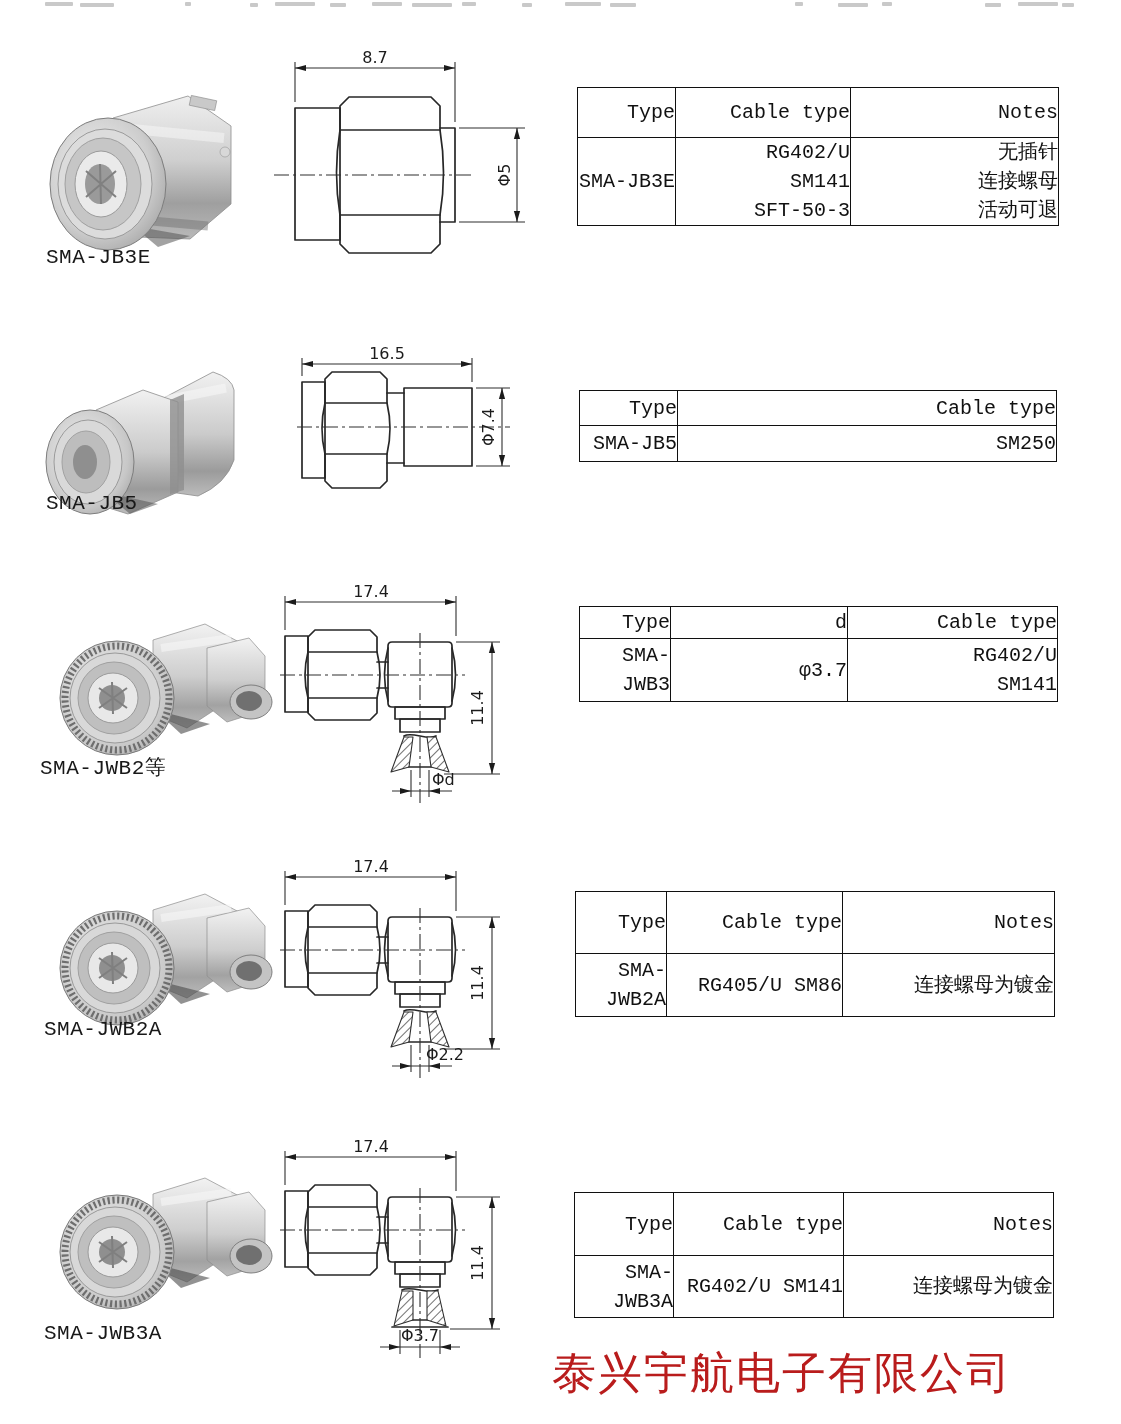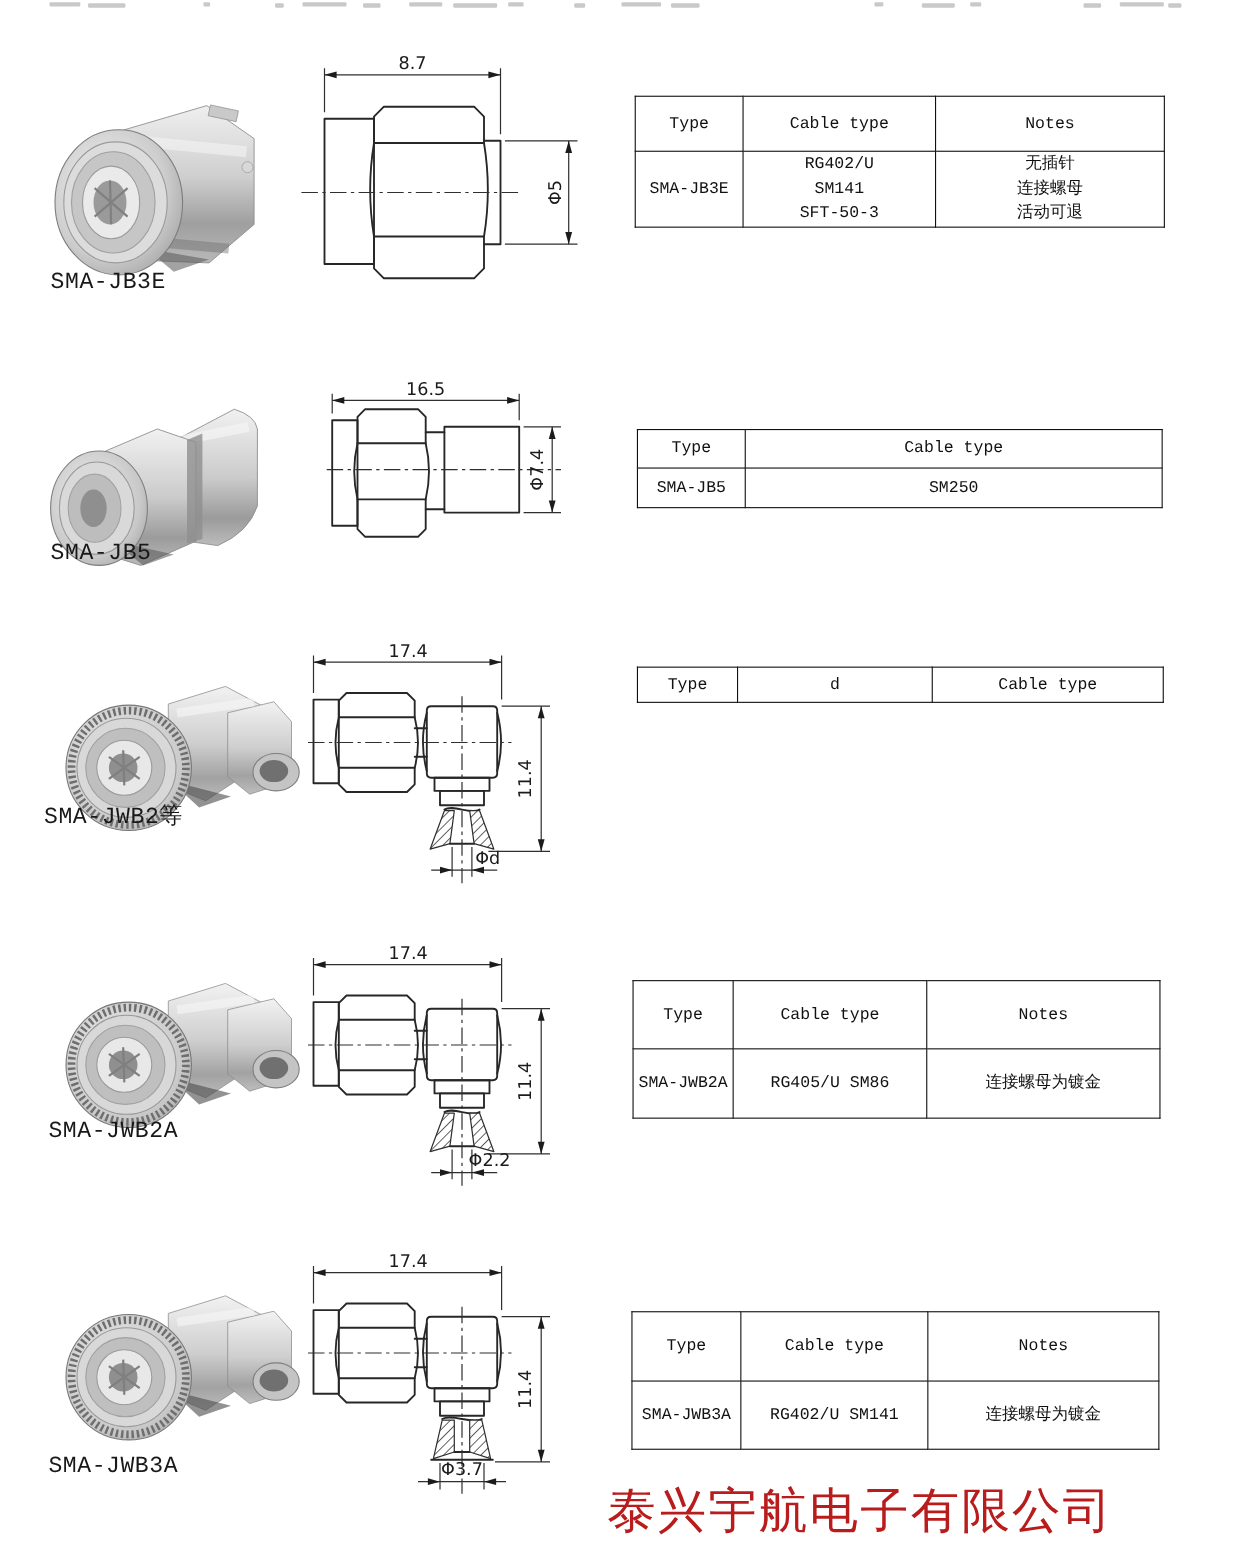--- a/index.html
+++ b/index.html
@@ -13,22 +13,22 @@
   .thin{fill:none;stroke:#2f2f2f;stroke-width:1.1;}
   .cl{stroke-dasharray:15 4 3 4;}
   .dim{font-family:"DejaVu Sans",sans-serif;font-size:16px;fill:#1b1b1b;stroke:none;}
   .ar{fill:#1b1b1b;stroke:none;}
   .hatchfill{stroke:#2f2f2f;stroke-width:1.1;}
   
   .plabel{position:absolute;font-family:"Liberation Mono","DejaVu Sans",monospace;
           font-size:21px;color:#181818;letter-spacing:.5px;white-space:nowrap;}
   
   .spec{position:absolute;border-collapse:collapse;table-layout:fixed;}
-  .spec th,.spec td{border:1.7px solid #101010;text-align:center;vertical-align:middle;
-       font-family:"Liberation Mono","DejaVu Sans",monospace;font-size:15px;font-weight:normal;
+  .spec th,.spec td{border:1.7px solid #101010;text-align:right;vertical-align:middle;
+       font-family:"Liberation Mono","DejaVu Sans",monospace;font-size:20px;font-weight:normal;
        color:#111;white-space:pre-line;line-height:1.45;padding:0;overflow:hidden;}
   
   .wm-brand{position:absolute;left:386px;top:576px;font-size:196px;line-height:1.02;
        font-family:"DejaVu Sans",sans-serif;color:#c6cee9;opacity:.85;mix-blend-mode:multiply;
        letter-spacing:-6px;pointer-events:none;white-space:nowrap;}
   .wm-co{position:absolute;left:552px;top:1350px;font-size:44px;line-height:1.1;
        font-family:"Liberation Serif",serif;color:#b91c1c;mix-blend-mode:multiply;
        letter-spacing:2px;pointer-events:none;white-space:nowrap;}
 </style>
 </head>
@@ -228,21 +228,21 @@
     <ellipse cx="214" cy="103" rx="13" ry="10" fill="#707070"></ellipse>
     <circle cx="82" cy="100" r="57" fill="url(#p3f)" stroke="#787878"></circle>
     <circle cx="82" cy="100" r="52" fill="none" stroke="#6e6e6e" stroke-width="7" stroke-dasharray="2.2 2.6"></circle>
     <circle cx="80" cy="100" r="45" fill="#d8d8d8" stroke="#999999"></circle>
     <circle cx="79" cy="100" r="36" fill="#bfbfbf" stroke="#a0a0a0"></circle>
     <circle cx="78" cy="100" r="25" fill="#e8e8e8" stroke="#9b9b9b"></circle>
     <circle cx="77" cy="100" r="13" fill="#8f8f8f"></circle>
     <path d="M77,84 L78,116 M64,90 L92,110 M64,110 L92,90" stroke="#7f7f7f" stroke-width="2" fill="none"></path>
   </svg>
 
-  <div class="plabel" style="left:40px;top:727px">SMA-JWB2等</div>
+  <div class="plabel" style="left:40px;top:753px">SMA-JWB2等</div>
 
   <svg class="draw" style="left:280px;top:585px" width="290" height="335" viewBox="0 0 290 335">
     <defs>
       <pattern id="h3" width="6" height="6" patternTransform="rotate(45)" patternUnits="userSpaceOnUse">
         <rect width="6" height="6" fill="#ffffff"></rect>
         <line x1="0" y1="0" x2="0" y2="6" stroke="#333" stroke-width="1.4"></line>
       </pattern>
     </defs>
     <g class="thick">
       <rect x="5" y="51" width="23" height="76"></rect>
@@ -287,20 +287,26 @@
     <colgroup>
         <col style="width:91px">
         <col style="width:177px">
         <col style="width:210px">
       </colgroup>
     <tbody>
         <tr style="height:32px">
       <th>Type</th>
       <th>d</th>
       <th>Cable type</th>
+    </tr>
+    <tr style="height:63px">
+      <td>SMA-JWB3</td>
+      <td>φ3.7</td>
+      <td>RG402/U
+SM141</td>
     </tr>
   </tbody>
     </table>
 
   <svg class="photo" style="left:35px;top:868px" width="250" height="180" viewBox="0 0 250 180">
     <defs>
       <linearGradient id="p4b" x1="0" y1="0" x2="0" y2="1">
         <stop offset="0" stop-color="#f2f2f2"></stop>
           <stop offset=".5" stop-color="#cecece"></stop>
         <stop offset=".8" stop-color="#a2a2a2"></stop>

